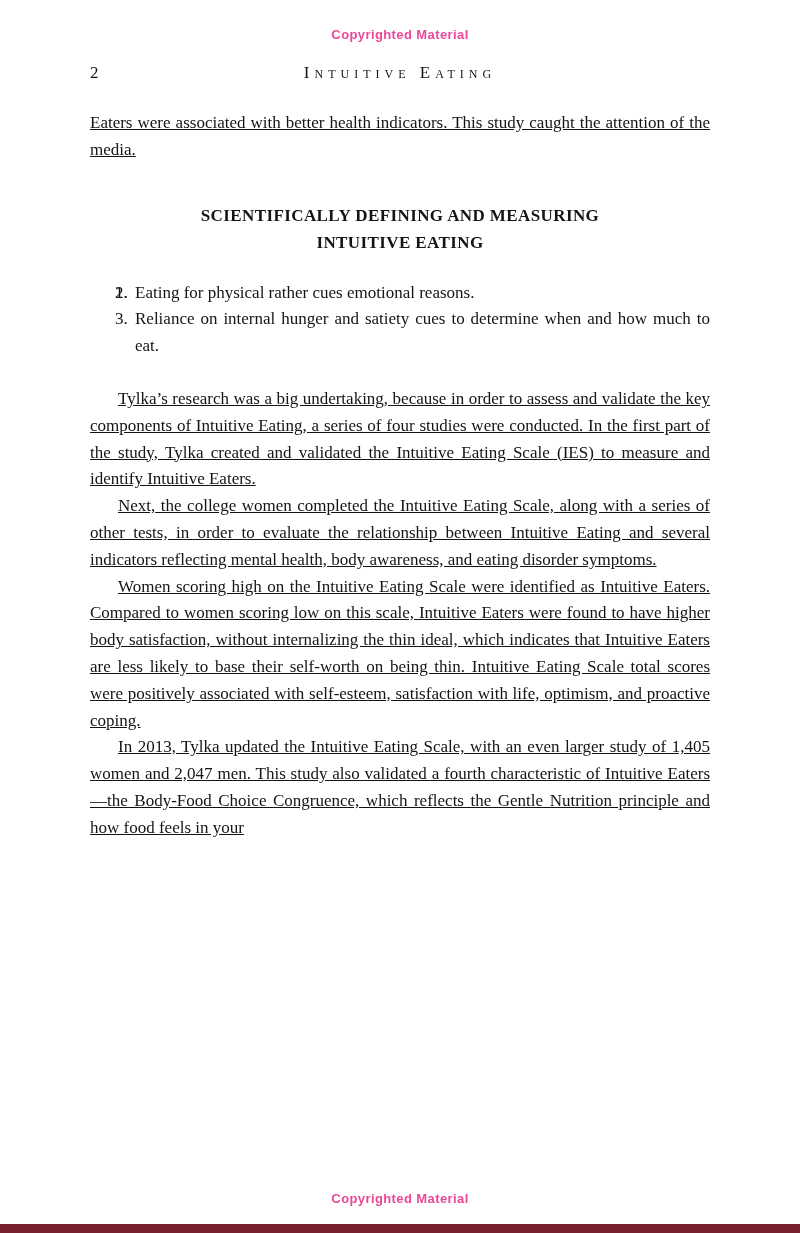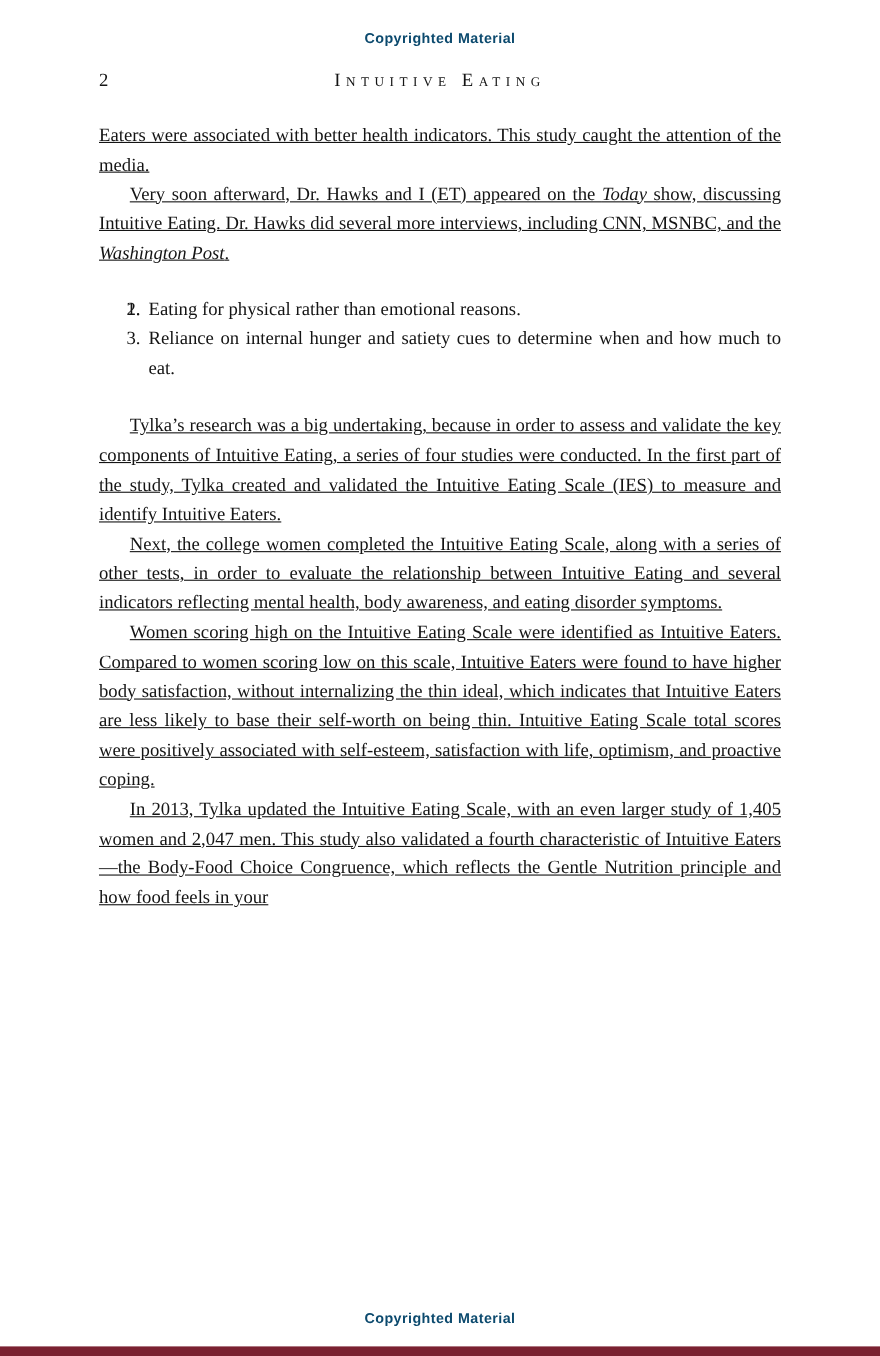--- a/index.html
+++ b/index.html
@@ -19,21 +19,21 @@
   }
   .copyright {
     position: absolute;
     left: 0;
     width: 100%;
     text-align: center;
     font-family: "Liberation Sans", "DejaVu Sans", sans-serif;
     font-weight: bold;
     font-size: 13px;
     letter-spacing: 0.4px;
-    color: #0c4a6e;
+    color: #ec4899;
   }
   .copyright.top { top: 27px; }
   .copyright.bottom { top: 1191px; }
 
   .header {
     position: absolute;
     top: 63px;
     left: 90px;
     right: 90px;
     height: 24px;
@@ -112,31 +112,34 @@
 
   <div class="header">
     <span class="pagenum">2</span>
     <span class="running">Intuitive Eating</span>
   </div>
 
   <div class="content">
 
     <p class="noindent">Eaters were associated with better health indicators. This study caught the attention of the media.</p>
 
-    <p class="indent"><span>Very soon afterward, Dr. Hawks and I (ET) appeared on the </span><i>Today</i><span> show, discussing Intuitive Eating. Dr. Hawks did several more interviews, including CNN, MSNBC, and the </span><i>Washington Post</i><span>.</span></p>
 
+    <h2 class="heading">
+      <span class="hline">SCIENTIFICALLY DEFINING AND MEASURING</span>
+      <span class="hline">INTUITIVE EATING</span>
+    </h2>
 
 
     <div class="list">
       <div class="list-item">
         <span class="list-num">1.</span>
       </div>
       <div class="list-item">
         <span class="list-num">2.</span>
-        <span class="list-text">Eating for physical rather than emotional reasons.</span>
+        <span class="list-text">Eating for physical rather cues emotional reasons.</span>
       </div>
       <div class="list-item">
         <span class="list-num">3.</span>
         <span class="list-text">Reliance on internal hunger and satiety cues to determine when and how much to eat.</span>
       </div>
     </div>
 
     <p class="indent">Tylka’s research was a big undertaking, because in order to assess and validate the key components of Intuitive Eating, a series of four studies were conducted. In the first part of the study, Tylka created and validated the Intuitive Eating Scale (IES) to measure and identify Intuitive Eaters.</p>
 
     <p class="indent">Next, the college women completed the Intuitive Eating Scale, along with a series of other tests, in order to evaluate the relationship between Intuitive Eating and several indicators reflecting mental health, body awareness, and eating disorder symptoms.</p>

